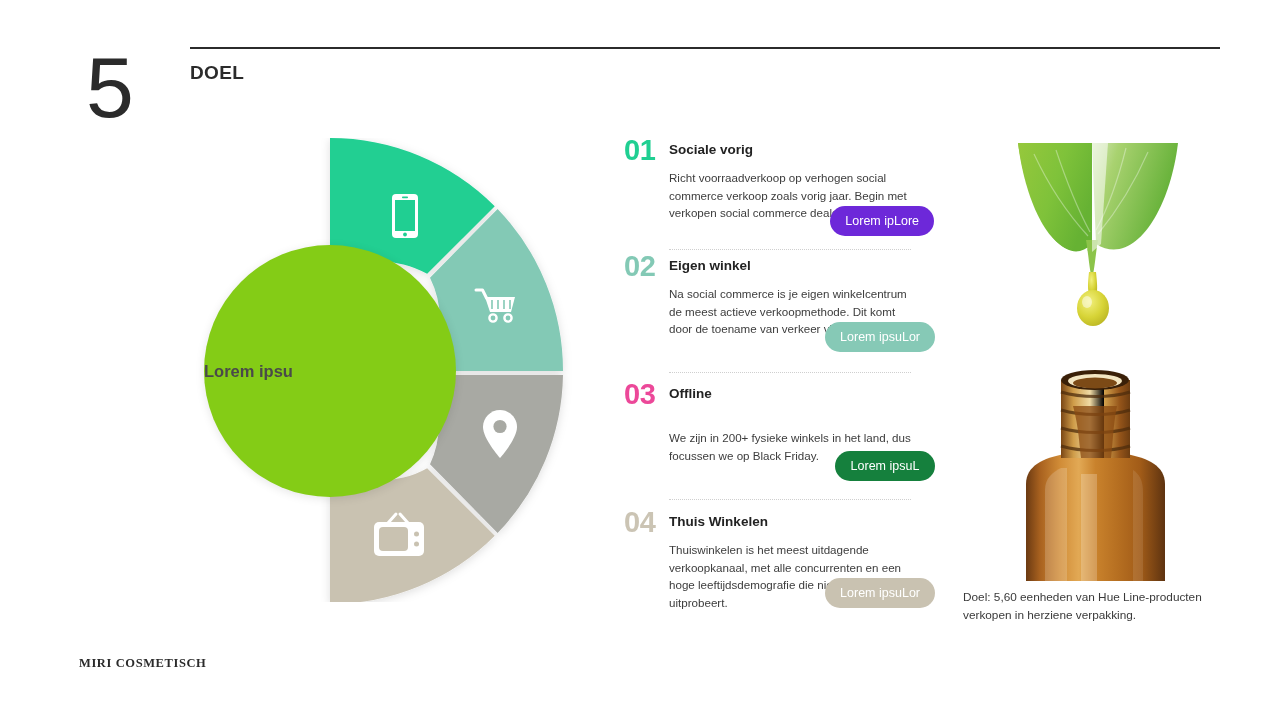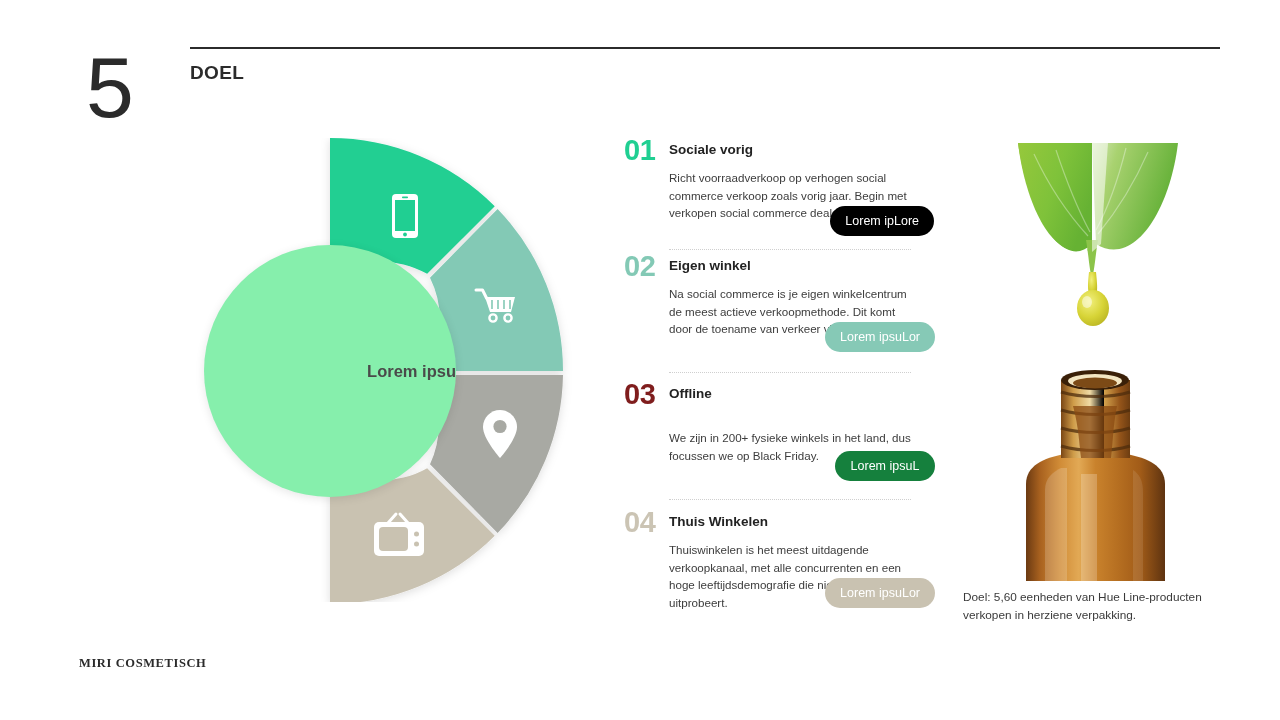--- a/index.html
+++ b/index.html
@@ -38,23 +38,23 @@
   }
 
   
   .donut-wrap{
     position:absolute;left:204px;top:138px;width:400px;height:464px;
   }
   .donut-svg{position:absolute;left:0;top:0;}
   .donut-center{
     position:absolute;left:0px;top:107px;
     width:252px;height:252px;border-radius:50%;
-    background:#86efac;
+    background:#84cc16;
     box-shadow:0 2px 10px rgba(0,0,0,.10);
-    display:flex;align-items:center;justify-content:flex-end;
+    display:flex;align-items:center;justify-content:flex-start;
   }
   .donut-center-label{
     font-size:16.5px;font-weight:bold;color:#4a4a4a;
   }
 
   
   .list{position:absolute;left:624px;top:136px;width:300px;}
   .item{position:relative;}
   .item-head{display:flex;align-items:flex-start;}
   .item-num{
@@ -176,37 +176,37 @@
   </div>
 
   <div class="list">
 
     <div class="item" style="height:116px;">
       <div class="item-head">
         <div class="item-num" style="color:#20cf92;">01</div>
         <div class="item-title">Sociale vorig</div>
       </div>
       <div class="item-body">Richt voorraadverkoop op verhogen social commerce verkoop zoals vorig jaar. Begin met verkopen social commerce deals.</div>
-      <div class="pill" style="background:#000000;top:70px;right:-10px;">Lorem ipLore</div>
+      <div class="pill" style="background:#6d28d9;top:70px;right:-10px;">Lorem ipLore</div>
       <div class="divider" style="top:113px;"></div>
     </div>
 
     <div class="item" style="height:128px;">
       <div class="item-head">
         <div class="item-num" style="color:#83c9b5;">02</div>
         <div class="item-title">Eigen winkel</div>
       </div>
       <div class="item-body">Na social commerce is je eigen winkelcentrum de meest actieve verkoopmethode. Dit komt door de toename van verkeer via de app.</div>
       <div class="pill" style="background:#86c9b6;top:70px;right:-11px;">Lorem ipsuLor</div>
       <div class="divider" style="top:120px;"></div>
     </div>
 
     <div class="item" style="height:128px;">
       <div class="item-head">
-        <div class="item-num" style="color:#7f1d1d;">03</div>
+        <div class="item-num" style="color:#ec4899;">03</div>
         <div class="item-title">Offline</div>
       </div>
       <div class="item-body" style="margin-top:21px;">We zijn in 200+ fysieke winkels in het land, dus focussen we op Black Friday.</div>
       <div class="pill" style="background:#15803d;top:71px;right:-11px;">Lorem ipsuL</div>
       <div class="divider" style="top:119px;"></div>
     </div>
 
     <div class="item" style="height:110px;">
       <div class="item-head">
         <div class="item-num" style="color:#cbc4b4;">04</div>

